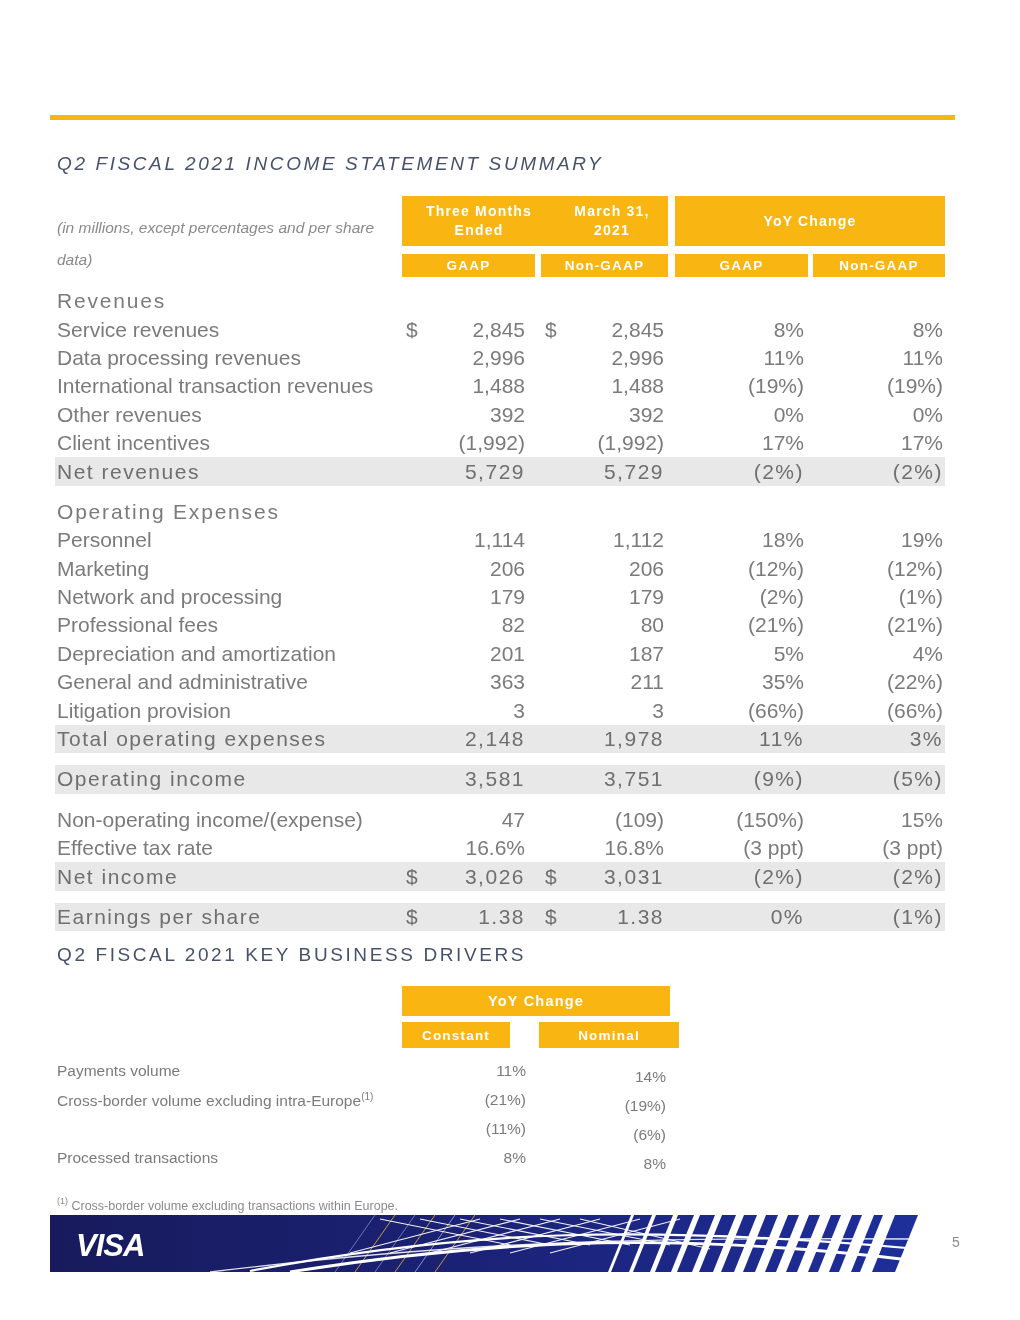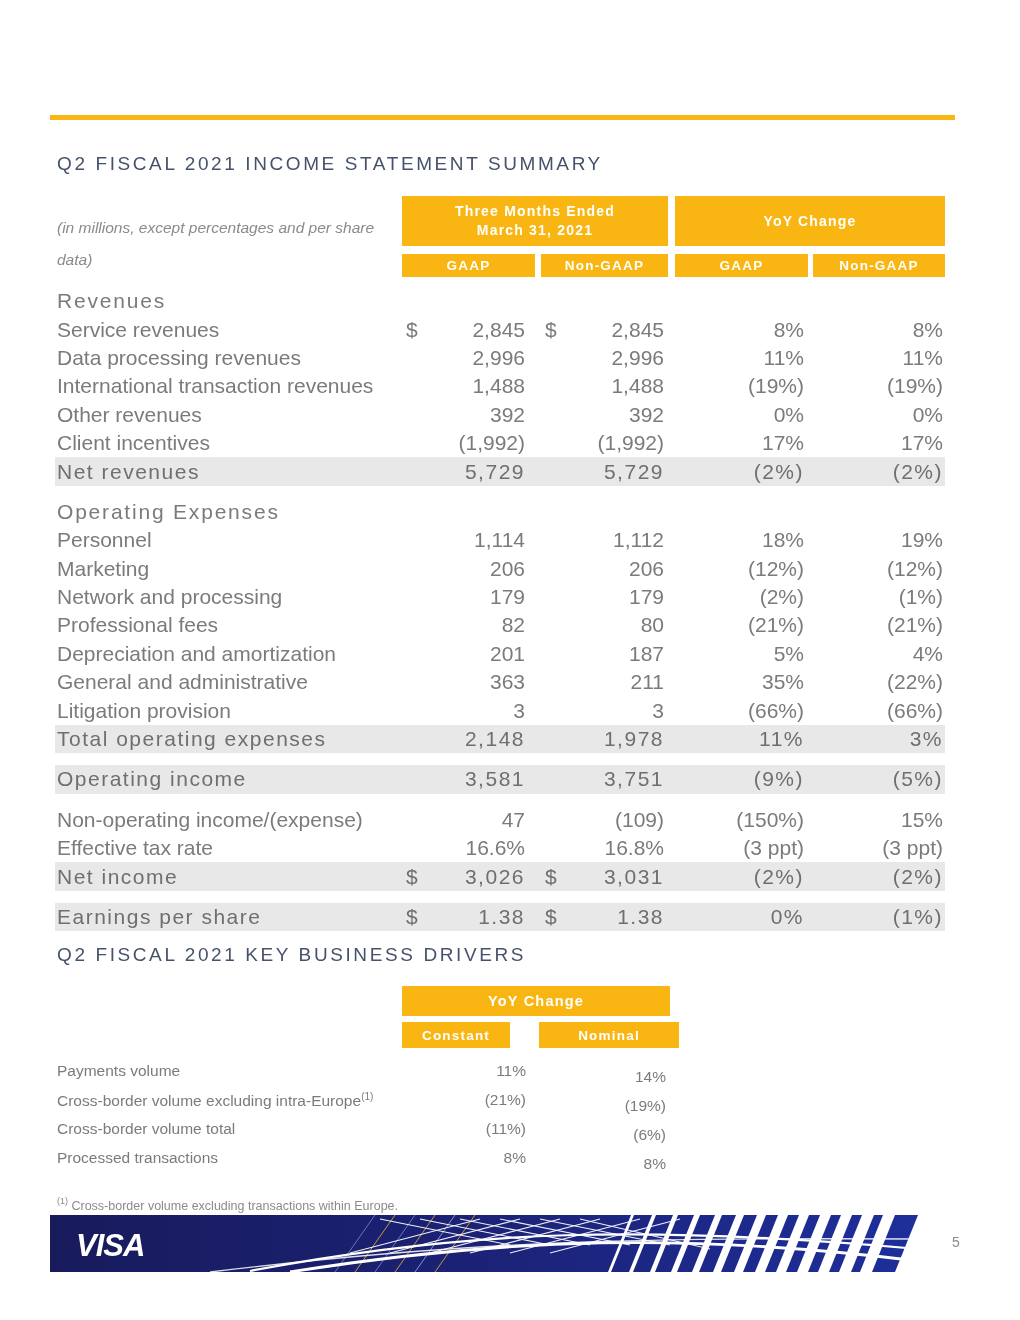--- a/index.html
+++ b/index.html
@@ -6,31 +6,31 @@
   .page{position:relative;width:1020px;height:1320px;background:#fff;overflow:hidden;
         font-family:"Liberation Sans",sans-serif;}
 
   
   .page-title{position:absolute;left:50px;top:70px;font-size:29px;font-weight:400;
               color:#2A2F68;letter-spacing:0.3px;white-space:nowrap;}
   .title-rule{position:absolute;left:50px;top:115px;width:905px;height:5px;background:#F9B612;}
 
   .section-heading{position:absolute;left:57px;font-size:19px;font-weight:400;
                    color:#46526B;letter-spacing:2.6px;white-space:nowrap;}
-  .h-income{top:153px;}
+  .h-income{top:153px;font-style:italic;}
   .h-drivers{top:944px;}
 
   
   .tbl-head{position:absolute;left:55px;top:196px;width:890px;height:84px;}
   .note{position:absolute;left:2px;top:16px;width:335px;font-style:italic;
         font-size:15.5px;line-height:32px;color:#8A8A8A;}
   .gold-box{position:absolute;background:#F9B612;color:#fff;font-weight:bold;
             display:flex;align-items:center;justify-content:center;
             letter-spacing:1.2px;font-size:14px;text-align:center;}
-  .boxA{left:347px;top:0;width:266px;height:50px;flex-direction:column;line-height:19px;}
+  .boxA{left:347px;top:0;width:266px;height:50px;flex-direction:row;line-height:19px;}
   .boxB{left:620px;top:0;width:270px;height:50px;}
   .sub1{left:347px;top:58px;width:133px;height:23px;font-size:13.5px;}
   .sub2{left:486px;top:58px;width:127px;height:23px;font-size:13.5px;}
   .sub3{left:620px;top:58px;width:133px;height:23px;font-size:13.5px;}
   .sub4{left:758px;top:58px;width:132px;height:23px;font-size:13.5px;}
 
   
   .rows{position:absolute;left:55px;top:287px;width:890px;}
   .row{display:grid;grid-template-columns:347px 133px 6px 127px 7px 133px 5px 132px;
        height:28.4px;align-items:center;font-size:21px;color:#7B7B7B;}
@@ -413,21 +413,20 @@
       <div class="drow">
         <div class="label">Cross-border volume excluding intra-Europe<sup>(1)</sup></div>
         <div class="cell d1">
           <span class="val">(21%)</span>
         </div>
         <div class="cell d2">
           <span class="val">(19%)</span>
         </div>
       </div>
       <div class="drow">
-        <div class="label">Cross-border volume total</div>
         <div class="cell d1">
           <span class="val">(11%)</span>
         </div>
         <div class="cell d2">
           <span class="val">(6%)</span>
         </div>
       </div>
       <div class="drow">
         <div class="label">Processed transactions</div>
         <div class="cell d1">

